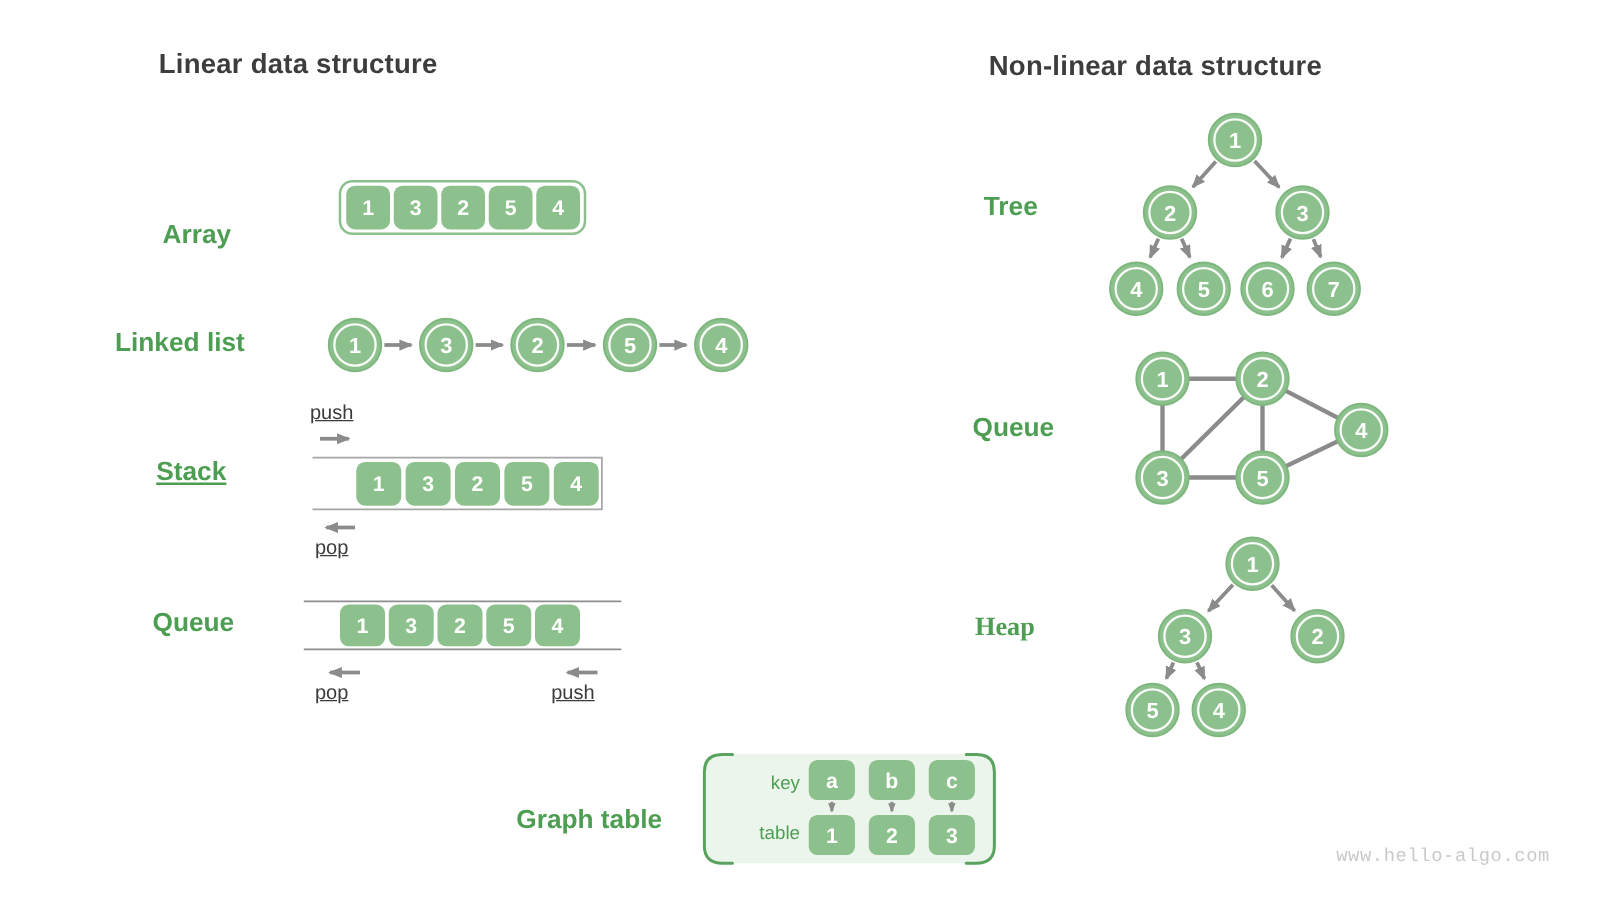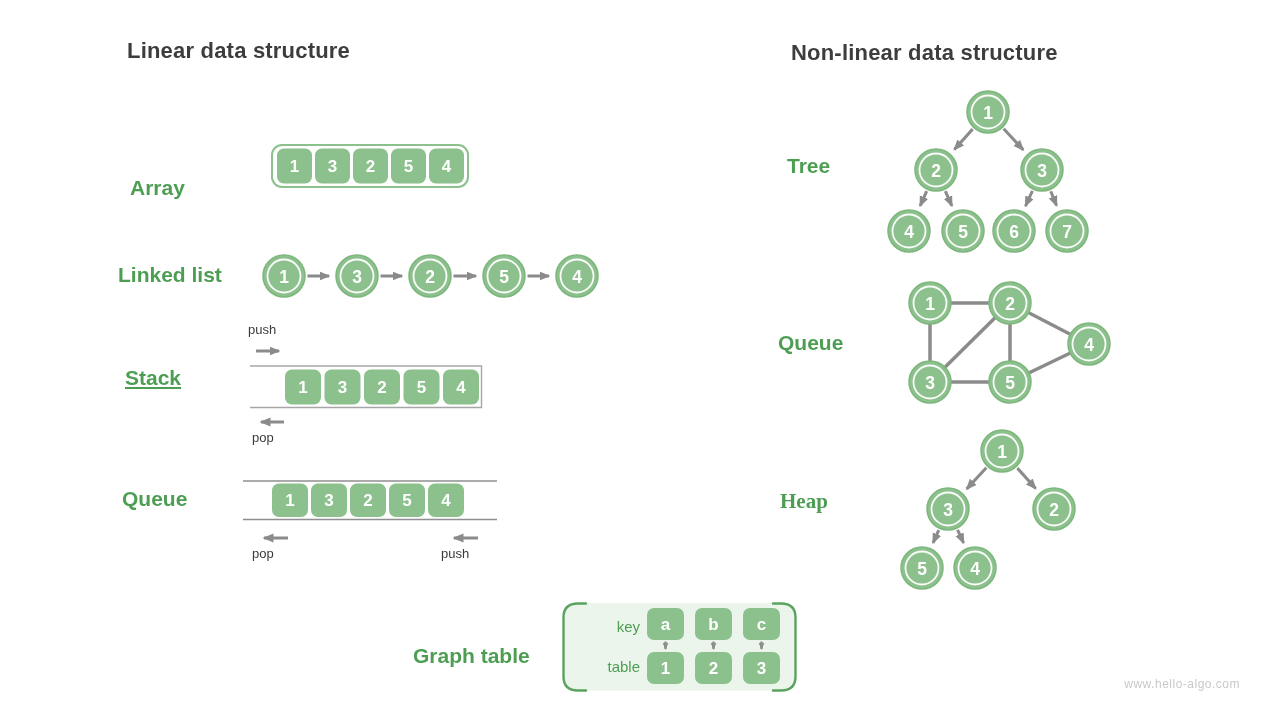--- a/index.html
+++ b/index.html
@@ -13,43 +13,43 @@
     position:absolute;font-size:22px;font-weight:700;color:var(--title,#3d3d3d);
     white-space:nowrap;letter-spacing:0.2px;
   }
   #t-linear{left:127px;top:38px;}
   #t-nonlinear{left:791px;top:40px;}
   .lbl{
     position:absolute;font-size:21px;font-weight:700;color:var(--green,#4d9e53);
     white-space:nowrap;
   }
   #lbl-array{left:130px;top:152px;margin-top:24px;}
-  #lbl-linked{left:92px;top:263px;margin-left:26px;}
+  #lbl-linked{left:92px;top:263px;}
   #lbl-stack{left:125px;top:366px;text-decoration:underline;}
   #lbl-queue{left:122px;top:487px;}
   #lbl-hash{left:413px;top:644px;}
   #lbl-tree{left:787px;top:154px;}
   #lbl-graph{left:778px;top:331px;}
   #lbl-heap{left:780px;top:489px;font-family:Liberation Serif, serif;}
   .smalltext{
-    position:absolute;font-size:13px;color:var(--dark,#3b3b3b);white-space:nowrap;
+    position:absolute;font-size:16px;color:var(--dark,#3b3b3b);white-space:nowrap;text-decoration:underline;
   }
   #stack-push{left:248px;top:322px;}
   #stack-pop{left:252px;top:430px;}
   #queue-pop{left:252px;top:546px;}
   #queue-push{left:441px;top:546px;}
   .hashlbl{
     position:absolute;font-size:15px;color:var(--green,#4d9e53);
     width:80px;text-align:right;white-space:nowrap;
   }
   #hash-key{left:560px;top:618px;}
   #hash-value{left:560px;top:658px;}
   #watermark{
-    position:absolute;right:40px;top:677px;font-family:Liberation Sans, sans-serif;
-    font-size:12px;letter-spacing:0.5px;color:var(--wm,#c9c9c9);white-space:nowrap;
+    position:absolute;right:40px;top:677px;font-family:Liberation Mono, monospace;
+    font-size:15px;letter-spacing:0.5px;color:var(--wm,#c9c9c9);white-space:nowrap;
   }
 </style>
 </head>
 <body>
 
 <div class="canvas">
 
   <svg id="diagram" width="1280" height="720" viewBox="0 0 1280 720">
       <defs>
         <marker id="ah" markerUnits="userSpaceOnUse" markerWidth="13" markerHeight="11" refX="9.5" refY="4.5" orient="auto">

